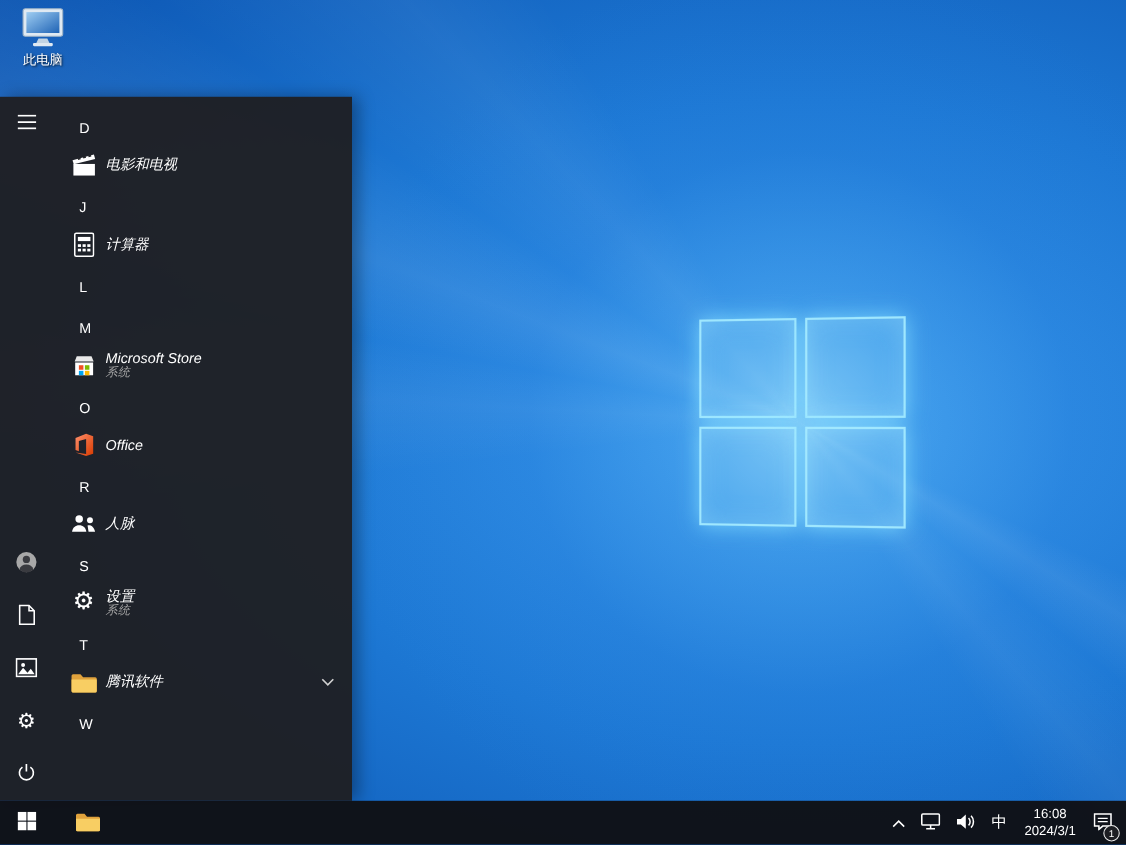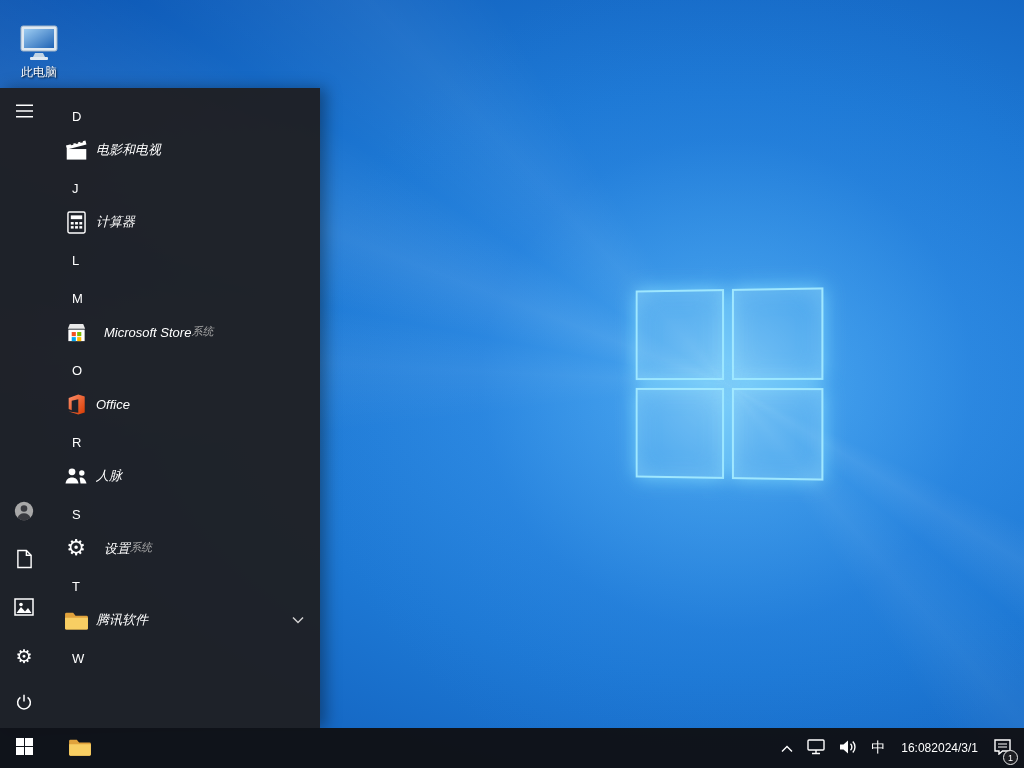--- a/index.html
+++ b/index.html
@@ -19,53 +19,53 @@
         transparent 360deg),
       radial-gradient(ellipse 120% 95% at 71% 50%, #3795ea 0%, #1d78d4 40%, #0e59b6 75%, #0a4aa0 100%);
   }
   .win-logo { position:absolute; left:633px; top:289px; width:190px; height:190px;
     display:grid; grid-template-columns:1fr 1fr; grid-template-rows:1fr 1fr; gap:8px;
     transform:perspective(900px) rotateY(-9deg); }
   .win-logo .pane { background:rgba(125,205,250,.30); border:2px solid rgba(165,235,255,.92);
     box-shadow:0 0 18px rgba(130,220,255,.8), inset 0 0 24px rgba(175,235,255,.32); }
 
   
-  .desktop-icon { position:absolute; left:10px; top:24px; width:58px; text-align:center; cursor:default; }
+  .desktop-icon { position:absolute; left:10px; top:6px; width:58px; text-align:center; cursor:default; }
   .desktop-icon .ic { display:block; margin:0 auto; }
   .desktop-icon-label { margin-top:2px; font-size:12px; color:#fff; text-shadow:1px 1px 2px rgba(0,0,0,.85); }
 
   
   .start-menu { position:absolute; left:0; top:88px; width:320px; height:640px;
     background:rgba(31,32,36,.97); display:flex; box-shadow:6px 0 14px rgba(0,0,0,.35); }
   .rail { width:48px; display:flex; flex-direction:column; align-items:center; flex-shrink:0; }
   .rail-btn { width:48px; height:48px; background:none; border:none; display:flex; align-items:center; justify-content:center; cursor:pointer; }
   .rail-bottom { margin-top:auto; display:flex; flex-direction:column; }
   .glyph { color:#fff; font-family:"DejaVu Sans",sans-serif; line-height:1; }
 
   .app-list { flex:1; padding-top:7px; overflow:hidden; }
   .letter-header { height:34px; margin-top:4px; display:flex; align-items:center; padding-left:24px;
     color:#fff; font-size:13px; cursor:pointer; }
   .app-item { height:34px; display:flex; align-items:center; padding-left:14px; cursor:pointer; color:#fff; }
   .app-icon { width:28px; height:28px; display:flex; align-items:center; justify-content:center; flex-shrink:0; }
   .app-label { margin-left:6px; font-size:13px; white-space:nowrap;font-style:italic; }
-  .app-label-group { margin-left:14px; display:flex; justify-content:center; }
+  .app-label-group { margin-left:6px; display:flex; flex-direction:column; justify-content:center; }
   .app-label-group .app-label { margin-left:0; line-height:15px; }
   .app-sublabel { font-size:11px; line-height:13px; color:#a6a6a6;font-style:italic; }
   .app-chevron { margin-left:auto; margin-right:16px; display:flex; }
 
   
   .taskbar { position:absolute; left:0; bottom:0; width:1024px; height:40px;
     background:rgba(16,17,21,.97); display:flex; align-items:stretch; z-index:10; }
   .tb-btn { width:48px; border:none; background:none; display:flex; align-items:center; justify-content:center; cursor:pointer; }
   .tb-btn.narrow { width:40px; }
   .tray { margin-left:auto; display:flex; align-items:stretch; padding-right:6px; }
   .tray-btn { border:none; background:none; display:flex; align-items:center; justify-content:center;
     padding:0 7px; cursor:pointer; color:#fff; position:relative; }
   .ime { font-size:14px; }
-  .clock { display:flex; flex-direction:row; align-items:center; justify-content:center; font-size:12px; line-height:15px; padding:0 9px; }
+  .clock { display:flex; flex-direction:column; align-items:center; justify-content:center; font-size:12px; line-height:15px; padding:0 9px; }
   .badge { position:absolute; right:0px; bottom:3px; width:15px; height:15px; border-radius:50%;
     background:#1d1e23; border:1px solid #e8e8e8; color:#fff; font-size:9px;
     display:flex; align-items:center; justify-content:center; }
 </style>
 </head>
 <body>
 
 <div class="wallpaper">
   <div class="win-logo">
     <div class="pane"></div>

